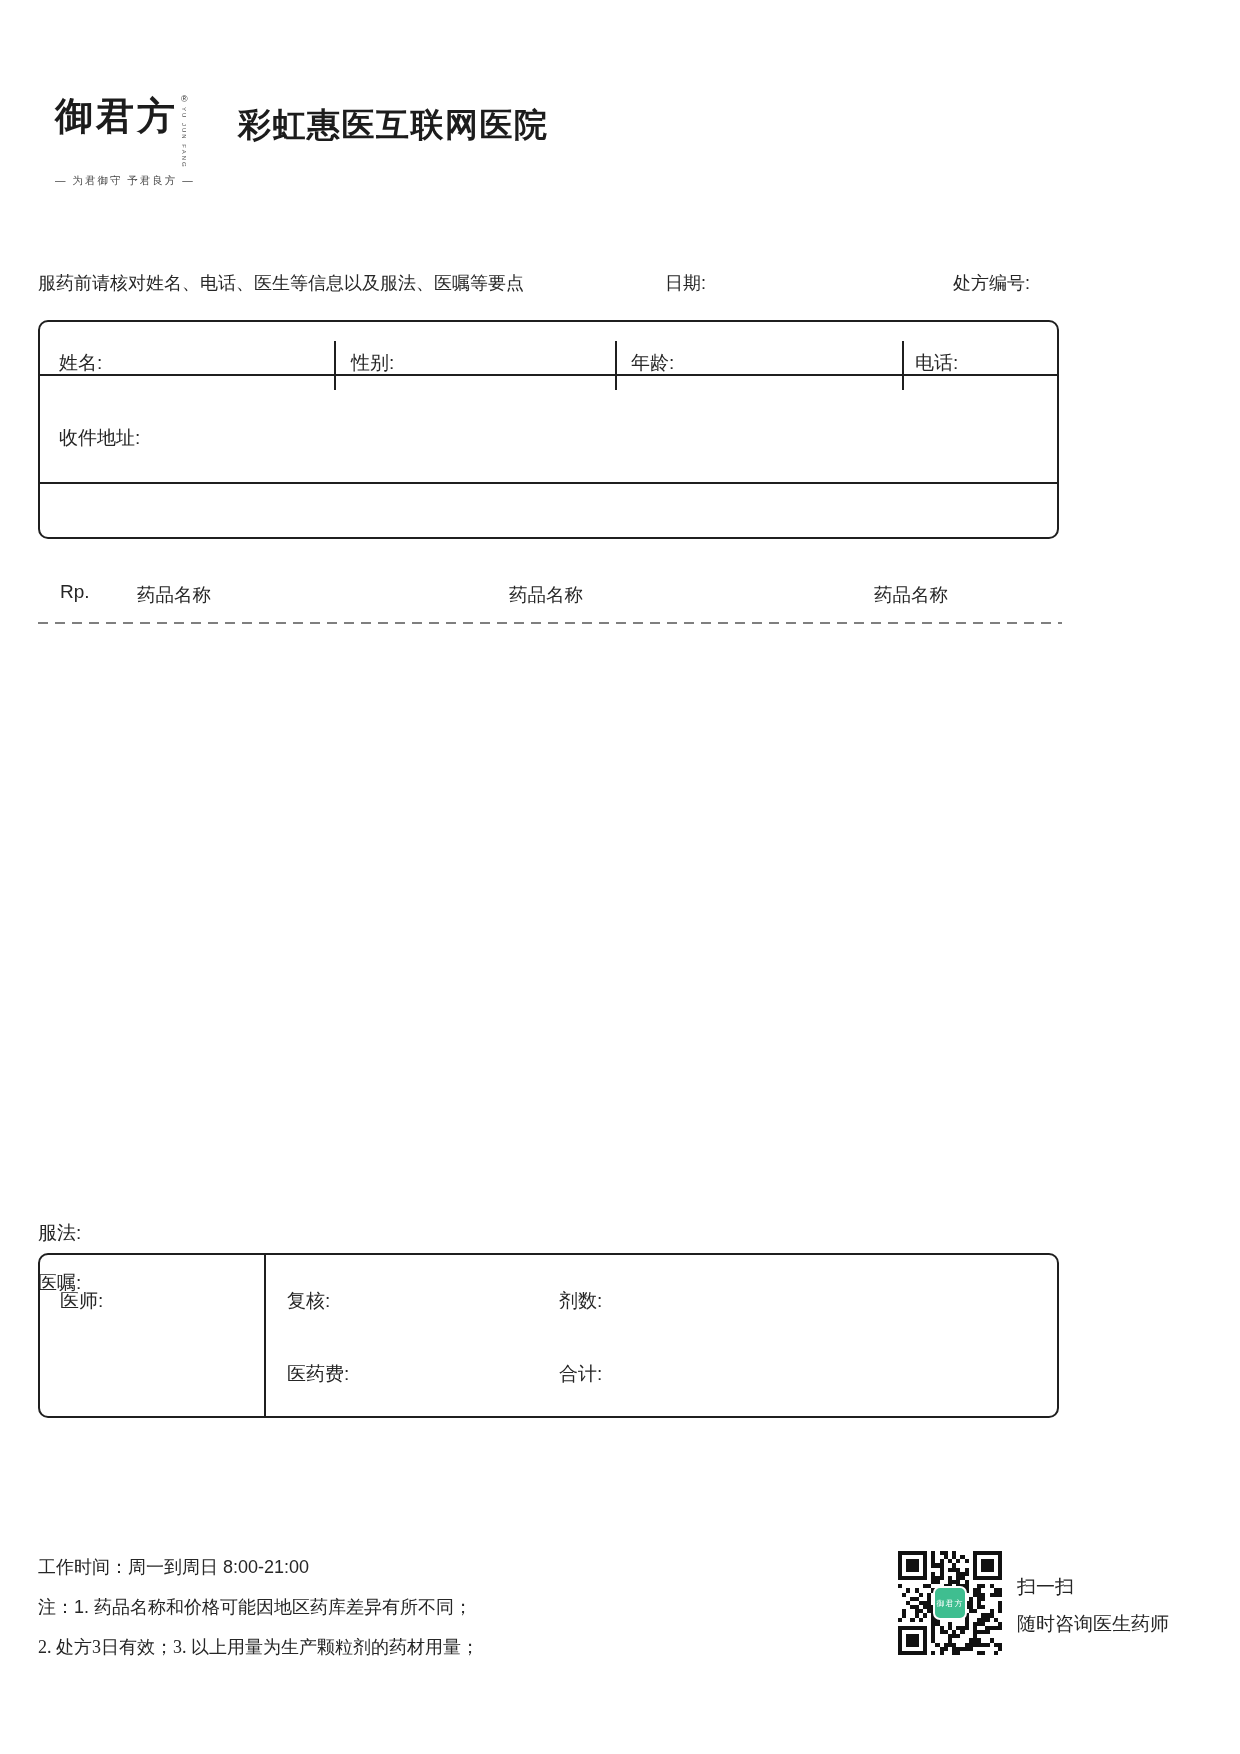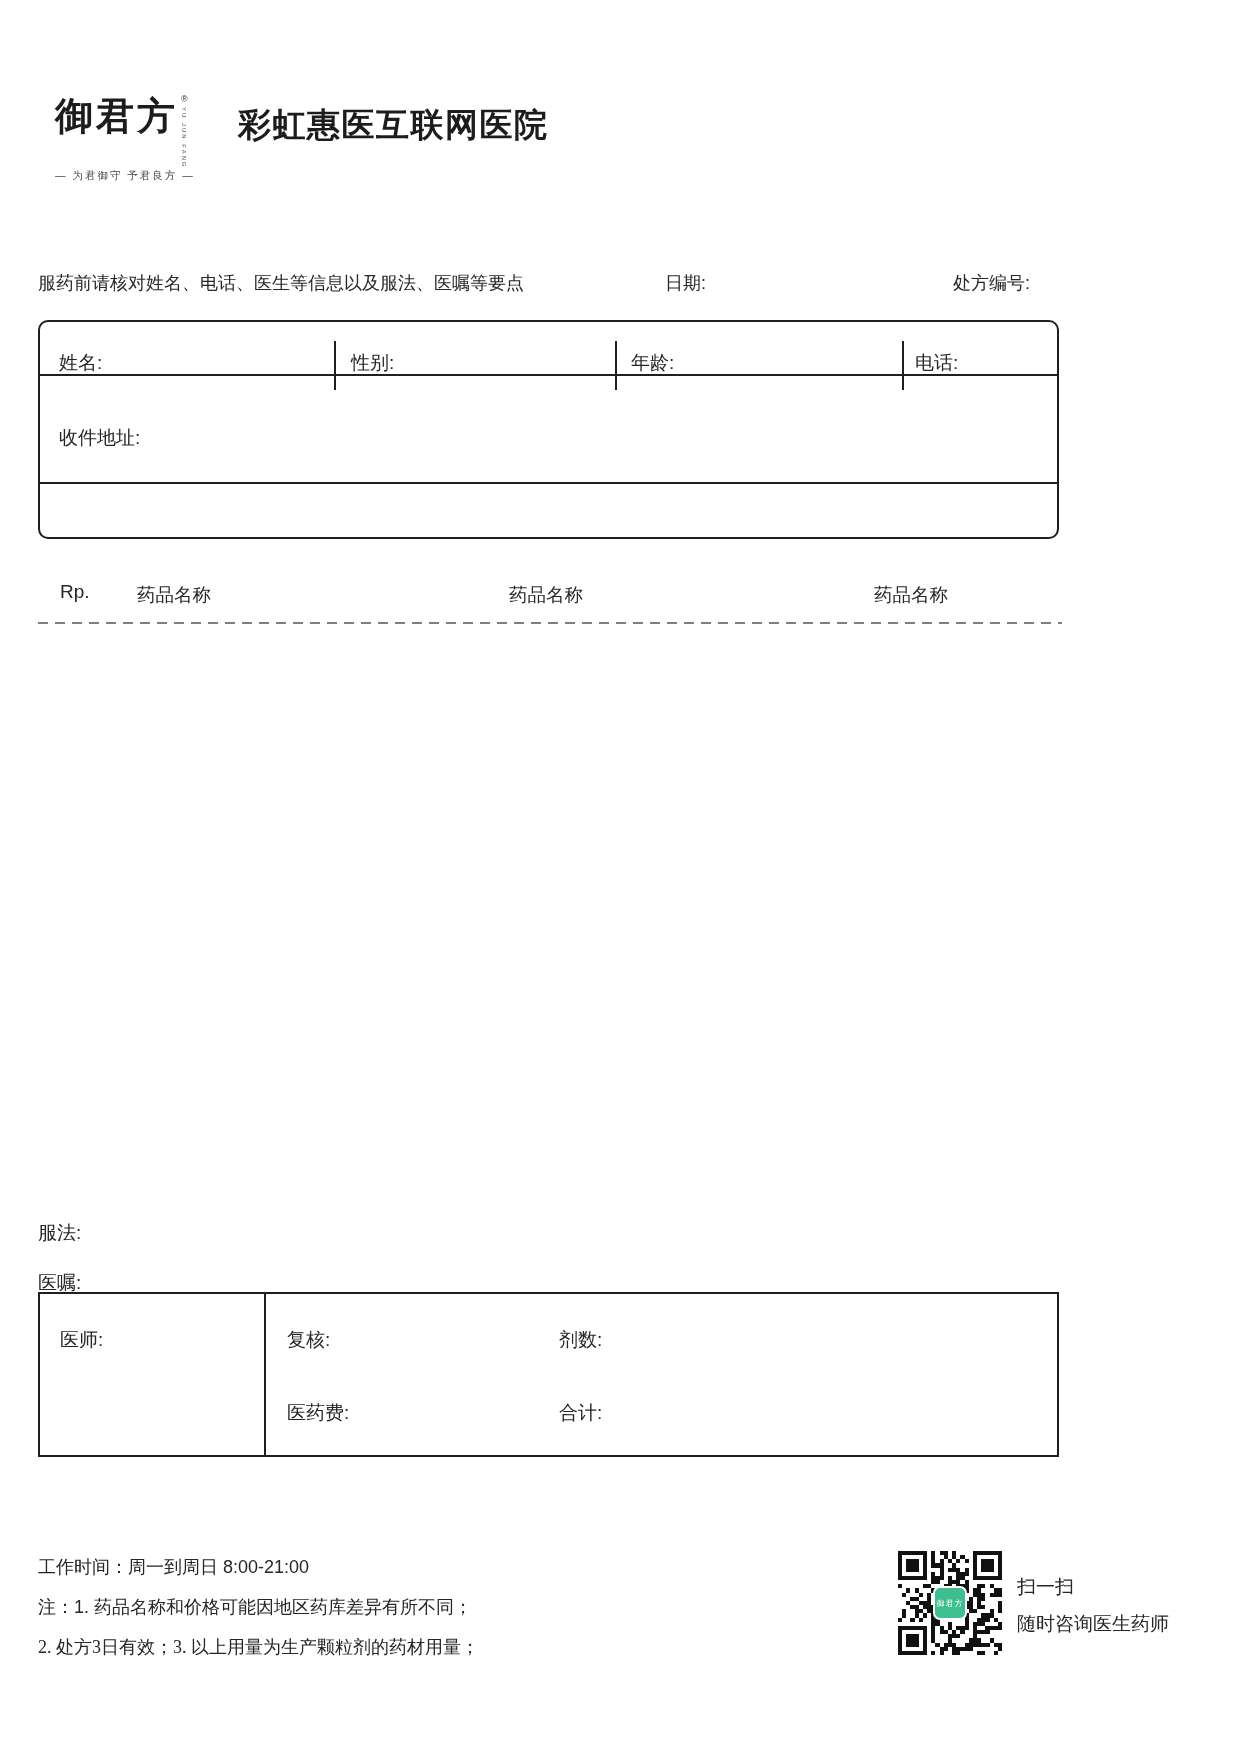--- a/index.html
+++ b/index.html
@@ -20,21 +20,21 @@
   .brand-name{
     font-family:"Liberation Serif","DejaVu Serif",serif;
     font-size:38px; font-weight:700; letter-spacing:3px; color:#1c1c1c; line-height:1.15;
   }
   .brand-side{display:flex; flex-direction:column; align-items:center; margin-left:3px;}
   .reg-mark{font-size:9px; color:#333; line-height:1;}
   .brand-pinyin{
     writing-mode:vertical-rl; font-size:6px; letter-spacing:2px; color:#555;
     margin-top:3px; line-height:1;
   }
-  .brand-slogan{font-size:10.5px; letter-spacing:2px; color:#474747; white-space:nowrap;}
+  .brand-slogan{font-size:10.5px; letter-spacing:2px; color:#474747; margin-top:5px; white-space:nowrap;}
   .hospital-title{
     left:238px; top:103px; font-size:33px; font-weight:900; letter-spacing:1.5px; color:#1c1c1c;
   }
 
   
   .reminder{left:38px; top:271px; font-size:18px;}
   .date-label{left:665px; top:271px; font-size:18px;}
   .rxno-label{left:928px; top:271px; font-size:18px;margin-left:25px;}
 
   
@@ -57,22 +57,22 @@
     left:38px; top:622px; width:1024px; height:2px;
     background:repeating-linear-gradient(90deg, var(--dash) 0 10px, transparent 10px 17px);
   }
 
   
   .method-label{left:38px; top:1220px; font-size:19px;}
   .advice-label{left:38px; top:1270px; font-size:19px;}
 
   
   .sign-box{
-    left:38px; top:1292px; width:1021px; height:165px;
-    border:2px solid var(--border); border-radius:0;
+    left:38px; top:1253px; width:1021px; height:165px;
+    border:2px solid var(--border); border-radius:10px;
   }
   .sign-vdiv{position:absolute; left:224px; top:0; width:2px; height:100%; background:var(--border);}
   .doctor-label{left:20px; top:33px;}
   .review-label{left:247px; top:33px;}
   .doses-label{left:519px; top:33px;}
   .fee-label{left:247px; top:106px;}
   .total-label{left:519px; top:106px;text-align:center;}
   .sign-box .field-label{font-size:19px;}
 
   

